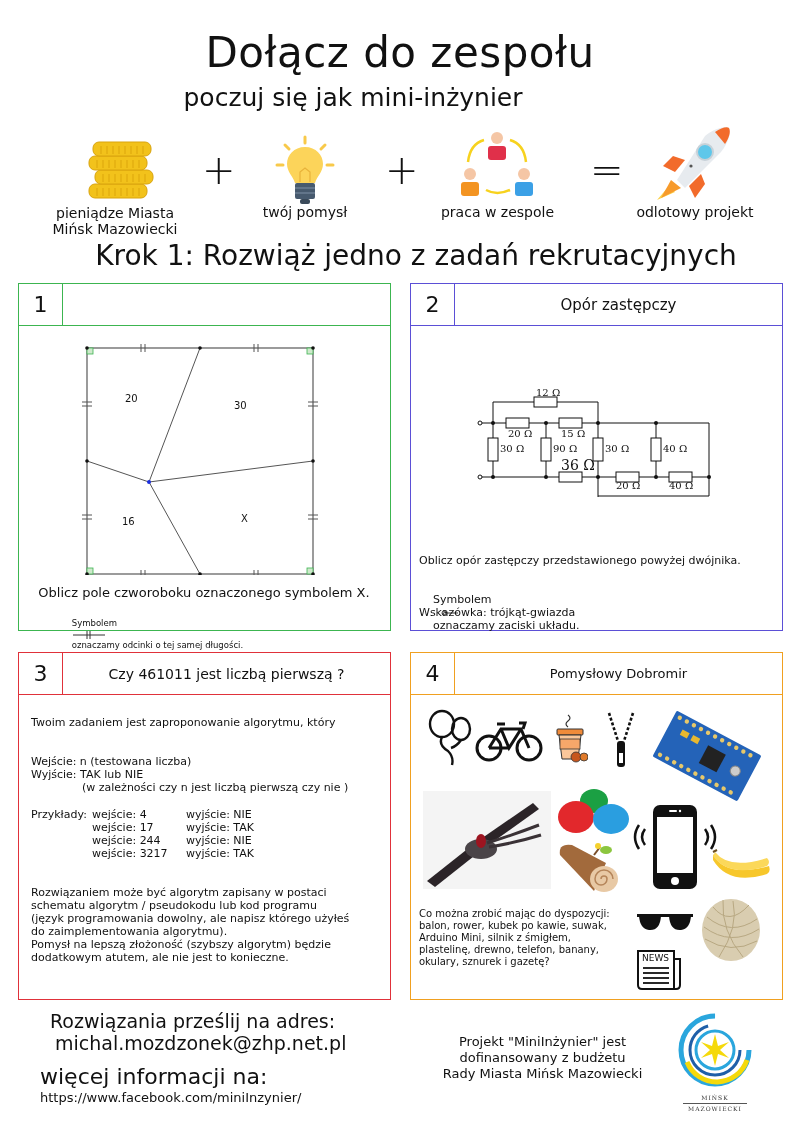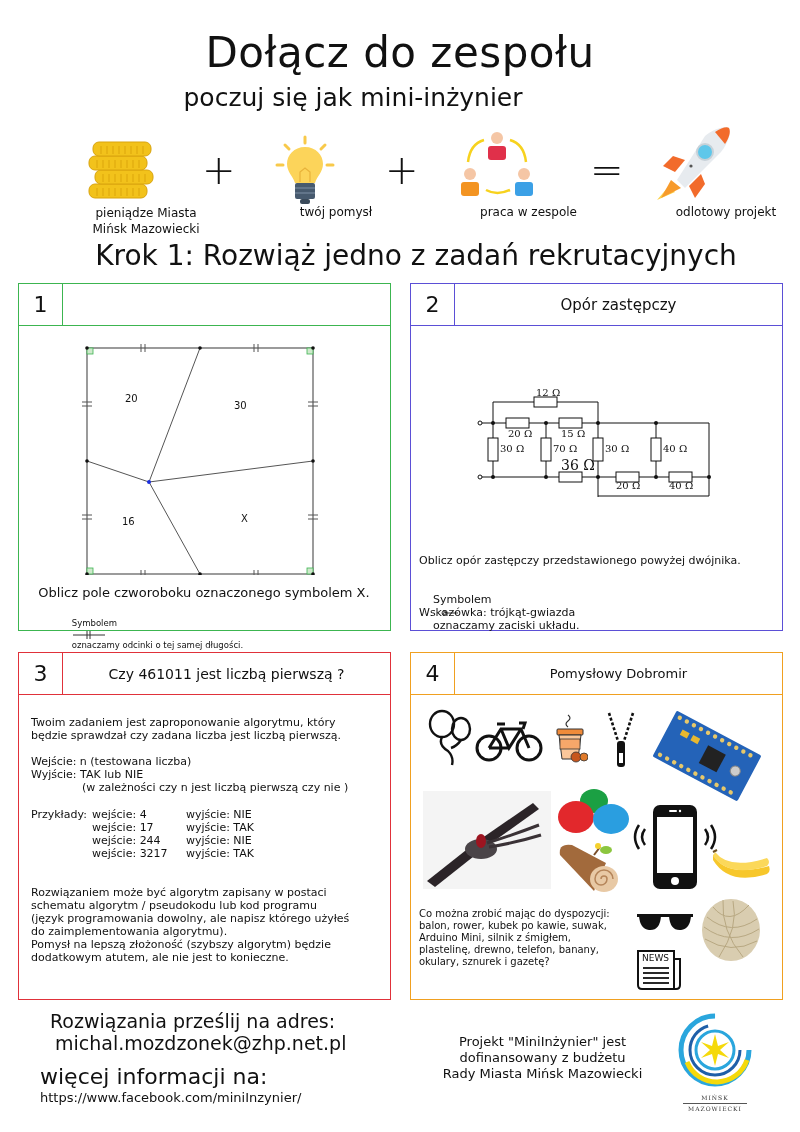--- a/index.html
+++ b/index.html
@@ -2,21 +2,21 @@
 <html><head>
 <meta charset="utf-8">
 <style>
   * { box-sizing: border-box; margin: 0; padding: 0; }
   html, body { width: 800px; height: 1132px; background: #fff; overflow: hidden; }
   body { position: relative; font-family: "DejaVu Sans", sans-serif; color: #111; }
   .abs { position: absolute; }
   .title { left: 0; width: 800px; top: 28px; text-align: center; font-size: 42px; line-height: 50px; font-family: "DejaVu Sans", sans-serif; letter-spacing: 0.5px; }
   .subtitle { left: 0; width: 706px; top: 83px; text-align: center; font-size: 25px; line-height: 30px; }
   .eq-icon { position: absolute; }
-  .eq-label { position: absolute; text-align: center; font-size: 12px; line-height: 16px; margin-left: 31px; }
+  .eq-label { position: absolute; text-align: center; font-size: 14px; line-height: 16px; }
   .eq-op { position: absolute; font-size: 40px; line-height: 40px; font-weight: 300; }
   .step { left: 0; width: 800px; top: 238px; text-align: center; font-size: 28px; line-height: 36px; margin-left: 16px; }
   .card { position: absolute; border: 1.5px solid; background: #fff; }
   .card-head { position: absolute; left: 0; right: 0; top: 0; height: 42px; border-bottom: 1.5px solid; }
   .card-num { position: absolute; left: 0; top: 0; width: 44px; height: 42px; border-right: 1.5px solid; font-size: 22px; line-height: 42px; text-align: center; }
   .card-title { position: absolute; left: 44px; right: 0; top: 0; height: 42px; line-height: 42px; text-align: center; }
   .txt { position: absolute; font-size: 11px; line-height: 13px; white-space: pre; }
   .foot-big { font-size: 20px; line-height: 24px; }
 </style>
 </head>
@@ -209,21 +209,21 @@
         <circle cx="122" cy="95" r="2"></circle>
         <circle cx="180" cy="95" r="2"></circle>
         <circle cx="233" cy="95" r="2"></circle>
     </g>
   </svg>
   <div style="font-family:'DejaVu Serif',serif">
     <div class="txt" style="left:125px;top:102px;font-size:10px;font-family:'DejaVu Serif',serif">12 Ω</div>
     <div class="txt" style="left:97px;top:143px;font-size:10px;font-family:'DejaVu Serif',serif">20 Ω</div>
     <div class="txt" style="left:150px;top:143px;font-size:10px;font-family:'DejaVu Serif',serif">15 Ω</div>
     <div class="txt" style="left:89px;top:158px;font-size:10px;font-family:'DejaVu Serif',serif">30 Ω</div>
-    <div class="txt" style="left:142px;top:158px;font-size:10px;font-family:'DejaVu Serif',serif">70 Ω</div>
+    <div class="txt" style="left:142px;top:158px;font-size:10px;font-family:'DejaVu Serif',serif">90 Ω</div>
     <div class="txt" style="left:194px;top:158px;font-size:10px;font-family:'DejaVu Serif',serif">30 Ω</div>
     <div class="txt" style="left:252px;top:158px;font-size:10px;font-family:'DejaVu Serif',serif">40 Ω</div>
     <div class="txt" style="left:150px;top:175px;font-size:14px;font-family:'DejaVu Serif',serif">36 Ω</div>
     <div class="txt" style="left:205px;top:195px;font-size:10px;font-family:'DejaVu Serif',serif">20 Ω</div>
     <div class="txt" style="left:258px;top:195px;font-size:10px;font-family:'DejaVu Serif',serif">40 Ω</div>
   </div>
   <div class="txt" style="left:8px;top:270px;font-size:11px">Oblicz opór zastępczy przedstawionego powyżej dwójnika.</div>
   <div class="txt" style="left:8px;top:296px;font-size:11px">
     <span>Symbolem</span>
     <svg width="20" height="8" viewBox="0 0 20 8" style="vertical-align:middle;margin:0 2px 0 8px">
@@ -234,21 +234,20 @@
   </div>
   <div class="txt" style="left:8px;top:322px;font-size:11px">Wskazówka: trójkąt-gwiazda</div>
 </div>
 
 <div class="card" style="left:18px;top:652px;width:373px;height:348px;border-color:#e0313a">
   <div class="card-head" style="border-color:#e0313a">
     <div class="card-num" style="border-color:#e0313a">3</div>
     <div class="card-title" style="font-size:14px">Czy  461011 jest liczbą pierwszą ?</div>
   </div>
   <div class="txt" style="left:12px;top:63px">Twoim zadaniem jest zaproponowanie algorytmu, który</div>
-  <div class="txt" style="left:12px;top:76px">będzie sprawdzał czy zadana liczba jest liczbą pierwszą.</div>
   <div class="txt" style="left:12px;top:102px">Wejście: n (testowana liczba)</div>
   <div class="txt" style="left:12px;top:115px">Wyjście: TAK lub NIE</div>
   <div class="txt" style="left:63px;top:128px">(w zależności czy n jest liczbą pierwszą czy nie )</div>
   <div class="txt" style="left:12px;top:155px">Przykłady:</div>
   <div>
     <div class="txt" style="left:73px;top:155px">wejście: 4</div>
     <div class="txt" style="left:167px;top:155px">wyjście: NIE</div>
     <div class="txt" style="left:73px;top:168px">wejście: 17</div>
     <div class="txt" style="left:167px;top:168px">wyjście: TAK</div>
     <div class="txt" style="left:73px;top:181px">wejście: 244</div>

